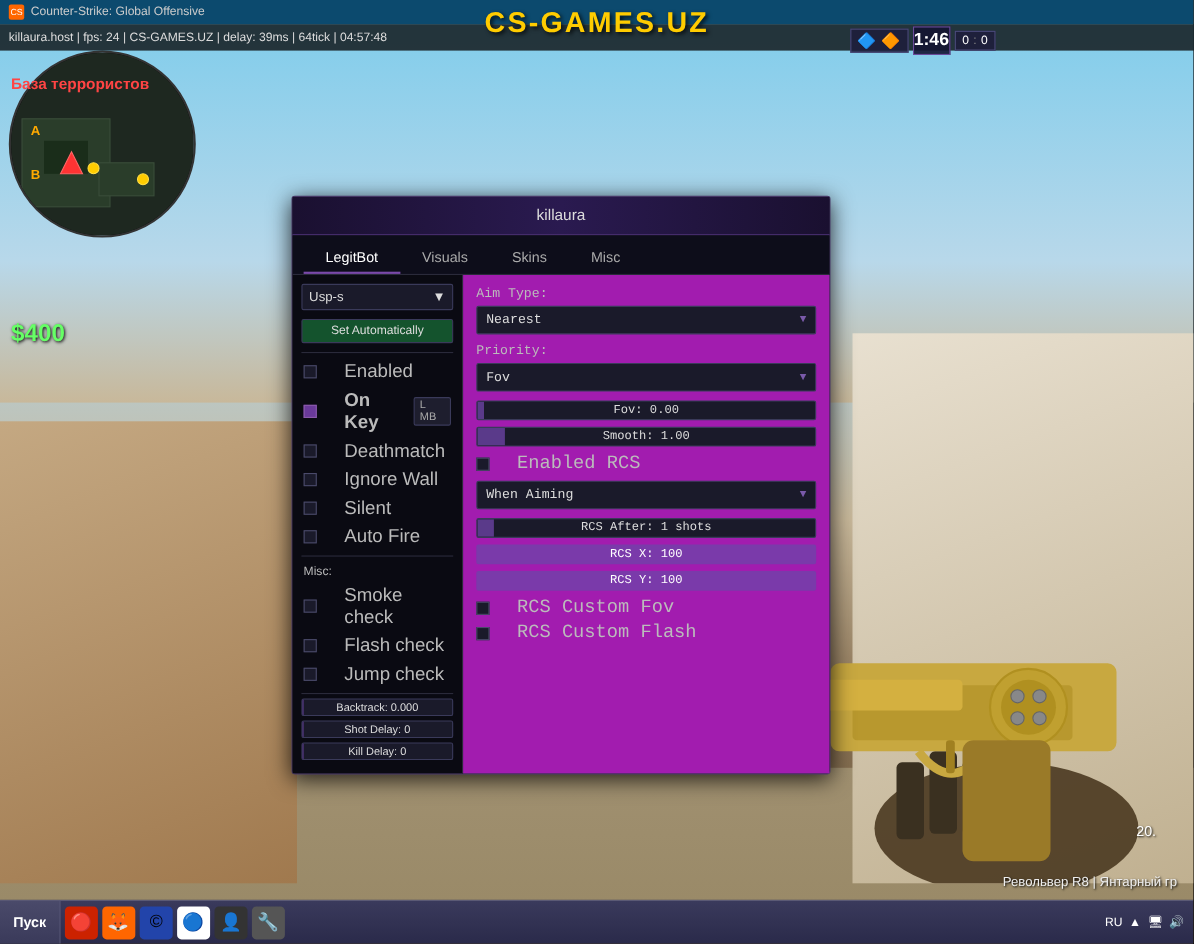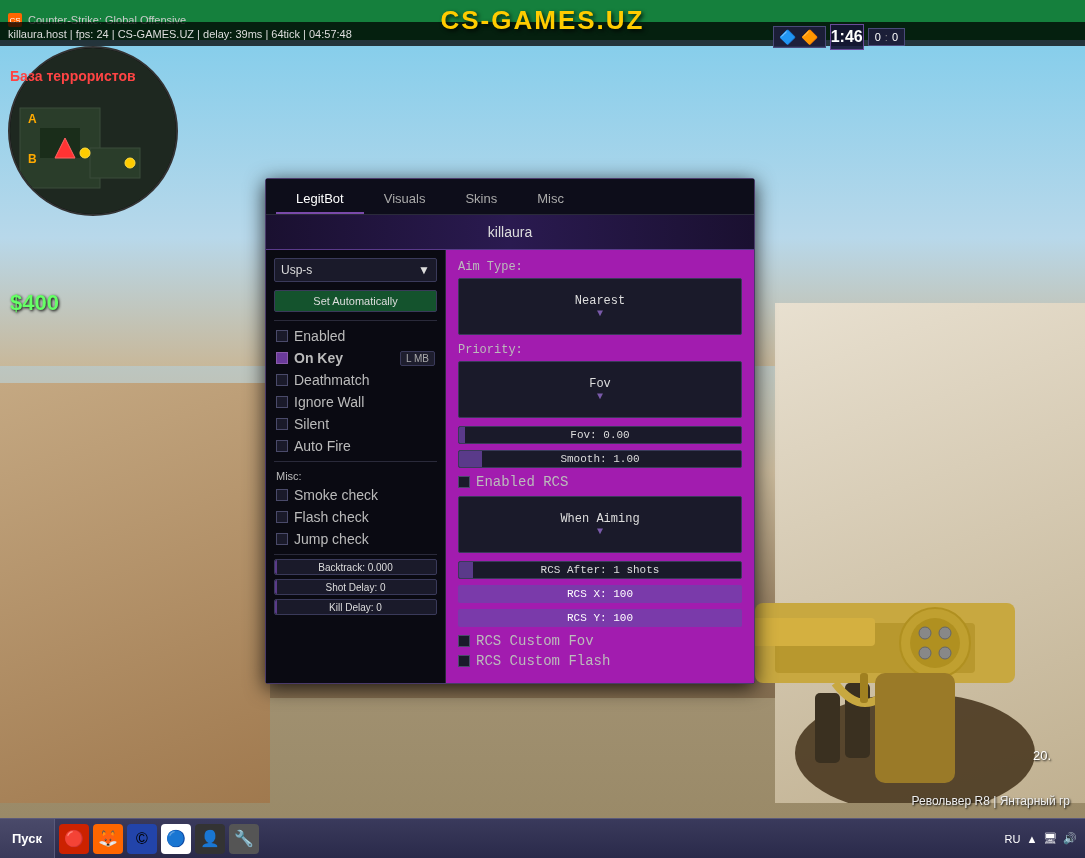--- a/index.html
+++ b/index.html
@@ -17,22 +17,22 @@
       position: absolute;
       top: 0; left: 0;
       width: 100%; height: 100%;
       background: linear-gradient(180deg, #87CEEB 0%, #B0D4E8 30%, #C8B89A 55%, #8B7355 75%, #6B5A3E 100%);
     }
 
     
     #title-bar {
       position: absolute;
       top: 0; left: 0; right: 0;
-      height: 40px;
-      background: #15803d;
+      height: 22px;
+      background: #0c4a6e;
       display: flex;
       align-items: center;
       padding: 0 8px;
       z-index: 100;
     }
     #title-bar-icon {
       width: 14px; height: 14px;
       background: #ff6600;
       border-radius: 2px;
       margin-right: 6px;
@@ -240,21 +240,21 @@
     }
 
     
     #panel-body {
       display: flex;
       min-height: 400px;
     }
 
     
     #left-column {
-      width: 180px;
+      width: 155px;
       border-right: 1px solid #2a2a3a;
       padding: 8px;
       background: #0a0a12;
     }
 
     
     .weapon-select {
       width: 100%;
       background: #1a1a2a;
       border: 1px solid #3a3a5a;
@@ -299,21 +299,22 @@
       border: 1px solid #4a4a6a;
       background: #1a1a2a;
       flex-shrink: 0;
     }
     .checkbox-box.checked {
       background: #6a3a9a;
       border-color: #8a5aaa;
     }
     .option-label {
       color: #bbb;
-      font-size: 14px;
+      font-size: 17px;
+      margin-left: 19px;
     }
     .key-badge {
       background: #1e1e2e;
       border: 1px solid #3a3a5a;
       color: #aaa;
       font-size: 10px;
       padding: 1px 5px;
       border-radius: 2px;
     }
 
@@ -362,28 +363,27 @@
       color: #bbb;
       font-size: 12px;
       margin-bottom: 4px;
     }
     .dropdown-row {
       width: 100%;
       background: #1a1a2a;
       border: 1px solid #3a3a5a;
       color: #ddd;
       font-size: 12px;
-      padding: 15px 8px;
+      padding: 5px 8px;
       border-radius: 2px;
       margin-bottom: 8px;
       display: flex;
       justify-content: space-between;
       align-items: center;
       cursor: pointer;
-      flex-direction: column;
     }
     .dropdown-arrow {
       color: #7a5aaa;
       font-size: 10px;
     }
 
     .slider-bar-container {
       position: relative;
       height: 18px;
       background: #1a1a2a;
@@ -586,28 +586,28 @@
 
     <rect x="105" y="190" width="10" height="8" fill="#ddd"></rect>
   </svg>
 </div>
 
 <div id="street-num">20.</div>
 
 <div id="bottom-text">Револьвер R8 | Янтарный гр</div>
 
 <div id="cheat-panel">
+  <div id="panel-title-bar">
+    <span id="panel-title">killaura</span>
+  </div>
   <div id="panel-tabs">
     <div class="panel-tab active">LegitBot</div>
     <div class="panel-tab">Visuals</div>
     <div class="panel-tab">Skins</div>
     <div class="panel-tab">Misc</div>
-  </div>
-  <div id="panel-title-bar">
-    <span id="panel-title">killaura</span>
   </div>
   <div id="panel-body">
 
     <div id="left-column">
 
       <div class="weapon-select">
         <span>Usp-s</span>
         <span>▼</span>
       </div>
 

